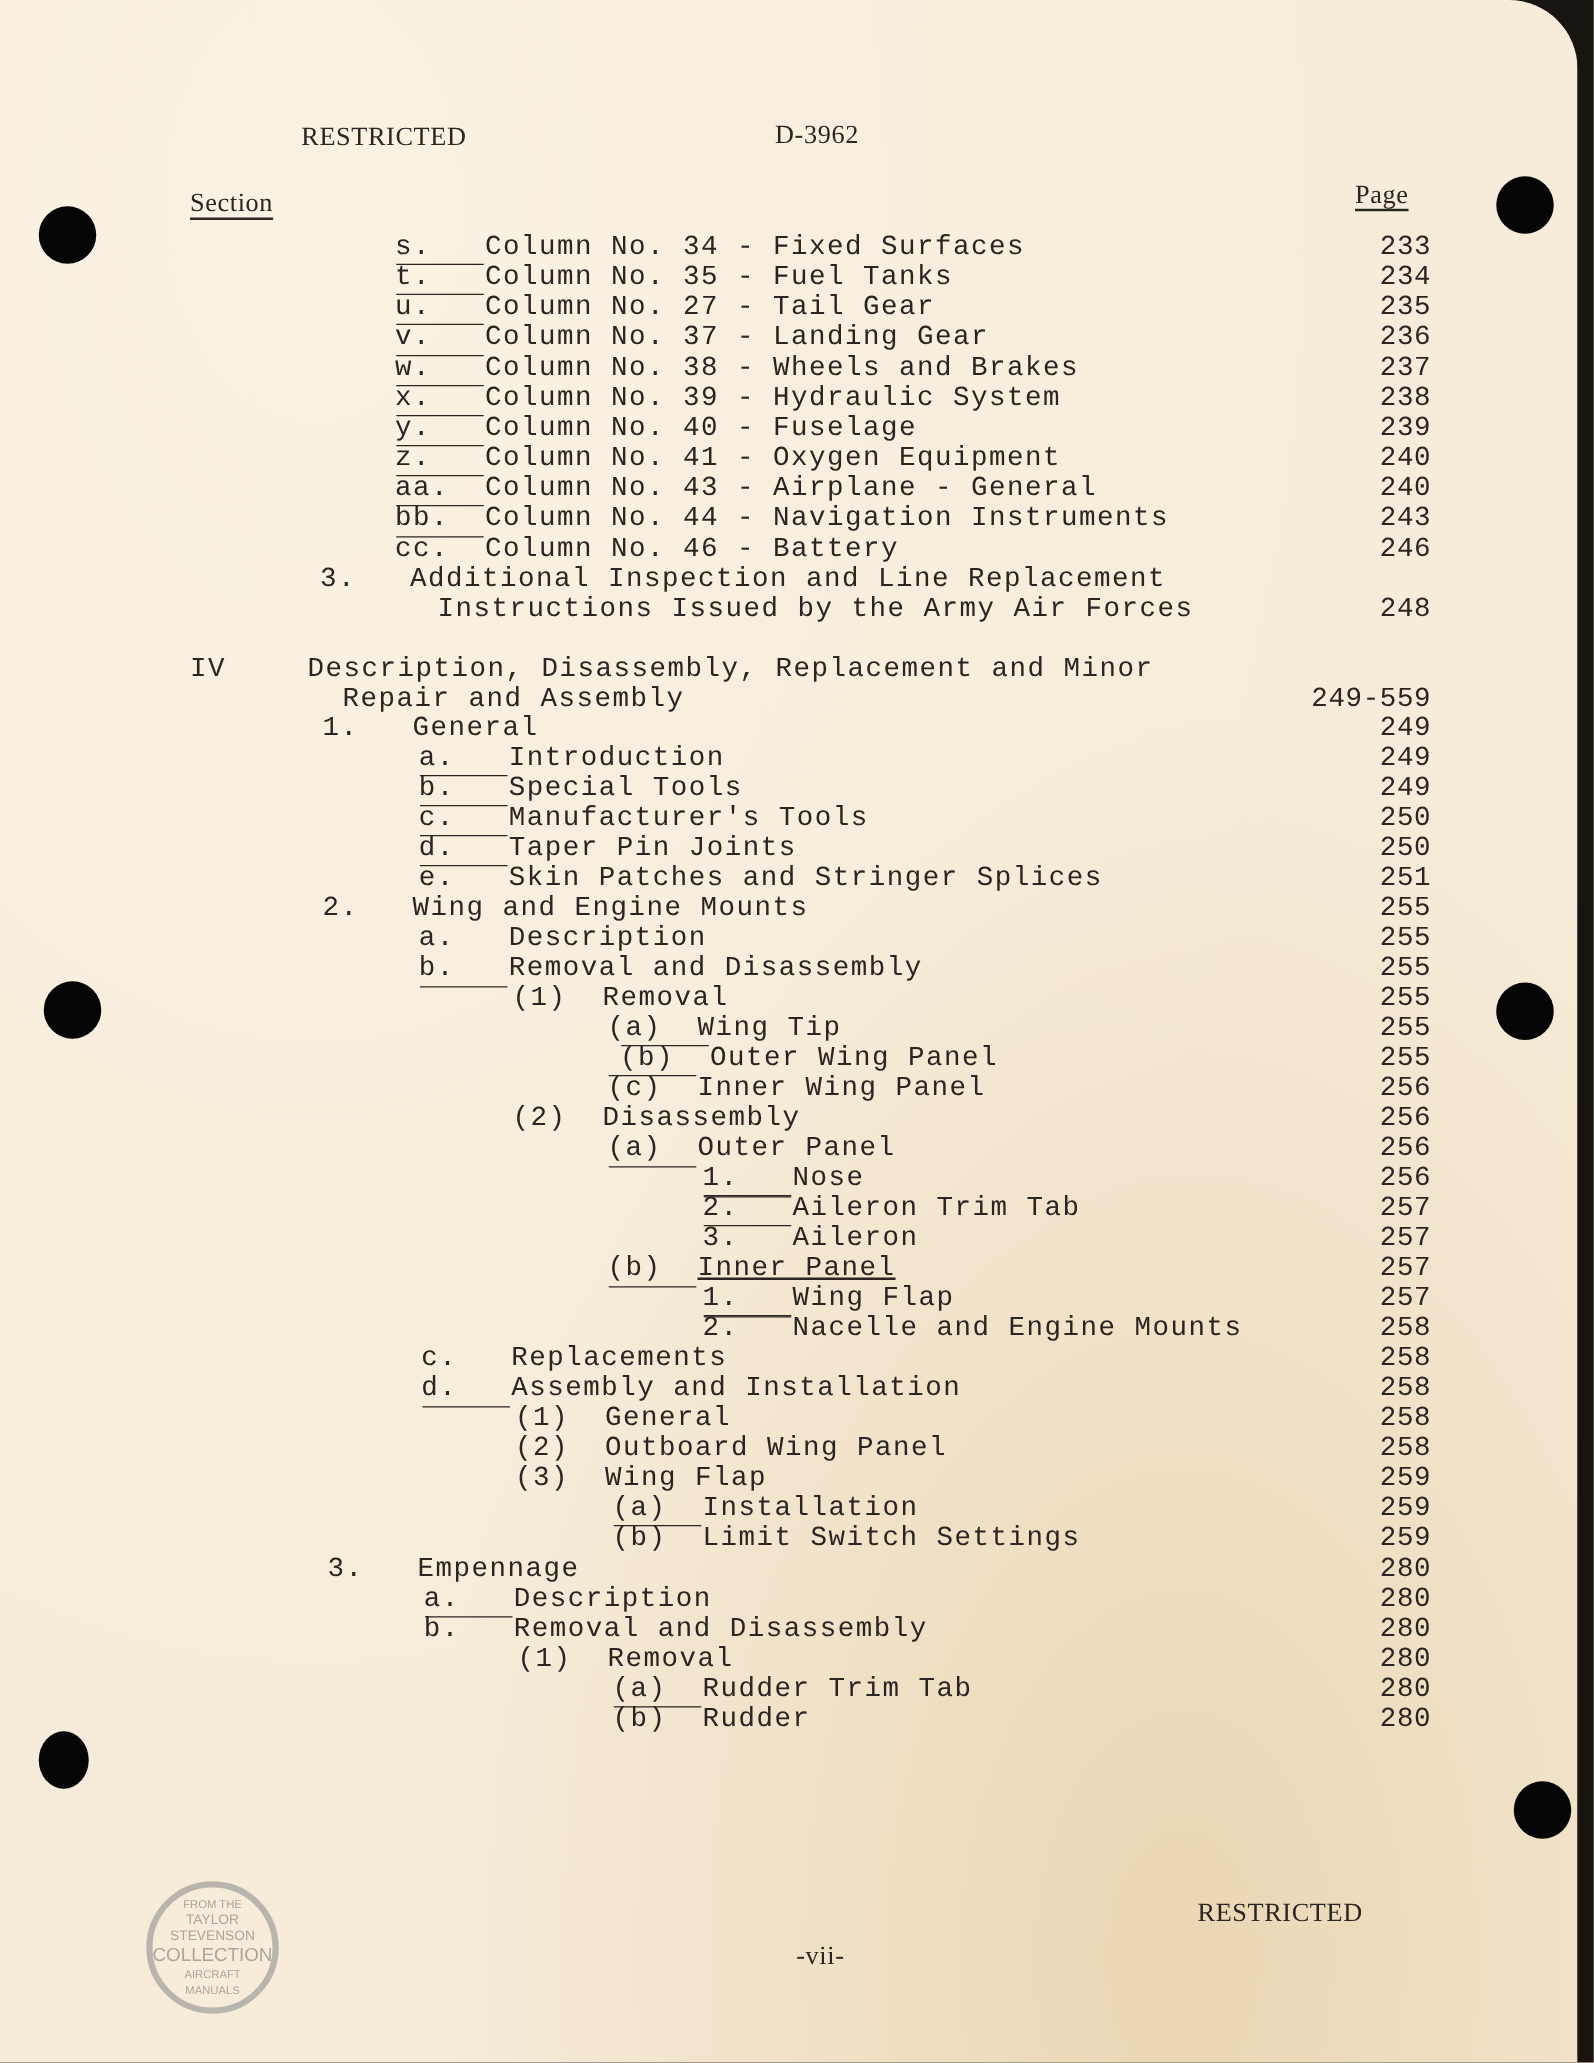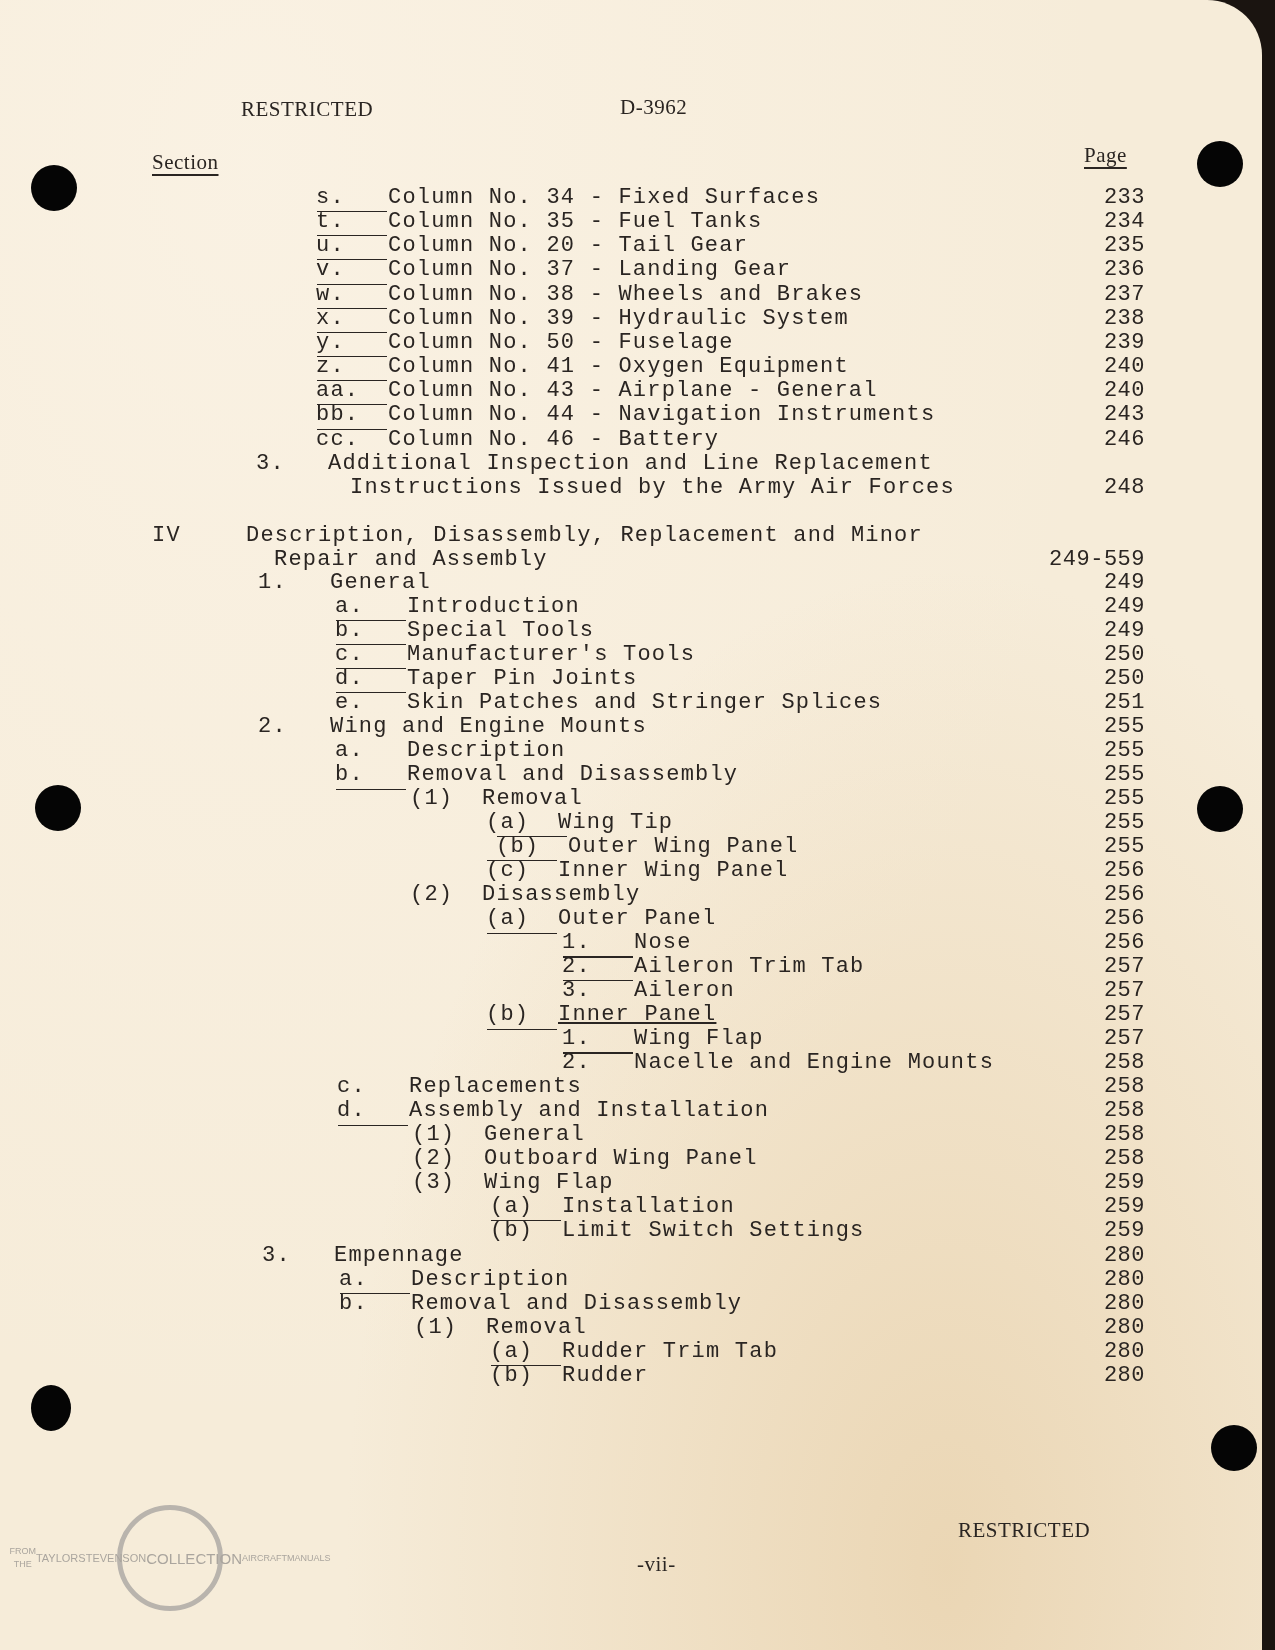--- a/index.html
+++ b/index.html
@@ -22,21 +22,21 @@
   .hdr { font-family: "Liberation Serif", "DejaVu Serif", serif; font-size: 21px; letter-spacing: 0.5px; }
   .colhead { text-decoration: underline; text-underline-offset: 5px; }
   .pg { position: absolute; font-size: 22px; line-height: 24px; text-align: right; width: 200px; letter-spacing: 0.5px; }
   .mk { display: inline-block; position: relative; }
   .mk.over::before { content: ""; position: absolute; left: 1px; right: 1px; top: 1px; border-top: 1.6px solid #2a2522; }
   .mk.under::after { content: ""; position: absolute; left: 1px; right: 1px; bottom: -3px; border-bottom: 1.6px solid #2a2522; }
   .stamp {
     position: absolute; left: 117px; top: 1505px; width: 106px; height: 106px;
     border-radius: 50%; border: 5px solid #b9b4ad; box-sizing: border-box;
     color: #aaa59e; font-family: "Liberation Sans", sans-serif; text-align: center;
-    display: flex; flex-direction: row; justify-content: center; align-items: center;
+    display: flex; flex-direction: column; justify-content: center; align-items: center;
   }
   .stamp span { display: block; line-height: 13px; }
   .s-sm { font-size: 9px; }
   .s-md { font-size: 11px; }
   .s-lg { font-size: 15px; line-height: 17px !important; }
 </style>
 </head>
 <body>
 
 <div class="page">
@@ -51,29 +51,29 @@
   <div class="txt hdr" style="left:241px; top:97px;">RESTRICTED</div>
   <div class="txt hdr" style="left:620px; top:95px;">D-3962</div>
   <div class="txt hdr colhead" style="left:152px; top:150px;">Section</div>
   <div class="txt hdr colhead" style="left:1084px; top:143px;">Page</div>
 
   <div id="toc">
       <div class="txt" style="left: 316px; top: 186px;"><span class="mk" style="min-width: 72px;">s.</span><span>Column No. 34 - Fixed Surfaces</span></div>
       <div class="pg" style="left: 945px; top: 186px;">233</div>
       <div class="txt" style="left: 316px; top: 210px;"><span class="mk over" style="min-width: 72px;">t.</span><span>Column No. 35 - Fuel Tanks</span></div>
       <div class="pg" style="left: 945px; top: 210px;">234</div>
-      <div class="txt" style="left: 316px; top: 234px;"><span class="mk over" style="min-width: 72px;">u.</span><span>Column No. 20 - Tail Gear</span></div>
+      <div class="txt" style="left: 316px; top: 234px;"><span class="mk over" style="min-width: 72px;">u.</span><span>Column No. 27 - Tail Gear</span></div>
       <div class="pg" style="left: 945px; top: 234px;">235</div>
       <div class="txt" style="left: 316px; top: 258px;"><span class="mk over" style="min-width: 72px;">v.</span><span>Column No. 37 - Landing Gear</span></div>
       <div class="pg" style="left: 945px; top: 258px;">236</div>
       <div class="txt" style="left: 316px; top: 283px;"><span class="mk over" style="min-width: 72px;">w.</span><span>Column No. 38 - Wheels and Brakes</span></div>
       <div class="pg" style="left: 945px; top: 283px;">237</div>
       <div class="txt" style="left: 316px; top: 307px;"><span class="mk over" style="min-width: 72px;">x.</span><span>Column No. 39 - Hydraulic System</span></div>
       <div class="pg" style="left: 945px; top: 307px;">238</div>
-      <div class="txt" style="left: 316px; top: 331px;"><span class="mk over" style="min-width: 72px;">y.</span><span>Column No. 50 - Fuselage</span></div>
+      <div class="txt" style="left: 316px; top: 331px;"><span class="mk over" style="min-width: 72px;">y.</span><span>Column No. 40 - Fuselage</span></div>
       <div class="pg" style="left: 945px; top: 331px;">239</div>
       <div class="txt" style="left: 316px; top: 355px;"><span class="mk over" style="min-width: 72px;">z.</span><span>Column No. 41 - Oxygen Equipment</span></div>
       <div class="pg" style="left: 945px; top: 355px;">240</div>
       <div class="txt" style="left: 316px; top: 379px;"><span class="mk over" style="min-width: 72px;">aa.</span><span>Column No. 43 - Airplane - General</span></div>
       <div class="pg" style="left: 945px; top: 379px;">240</div>
       <div class="txt" style="left: 316px; top: 403px;"><span class="mk over" style="min-width: 72px;">bb.</span><span>Column No. 44 - Navigation Instruments</span></div>
       <div class="pg" style="left: 945px; top: 403px;">243</div>
       <div class="txt" style="left: 316px; top: 428px;"><span class="mk over" style="min-width: 72px;">cc.</span><span>Column No. 46 - Battery</span></div>
       <div class="pg" style="left: 945px; top: 428px;">246</div>
       <div class="txt" style="left: 256px; top: 452px;"><span class="mk" style="min-width: 72px;">3.</span><span>Additional Inspection and Line Replacement</span></div>

